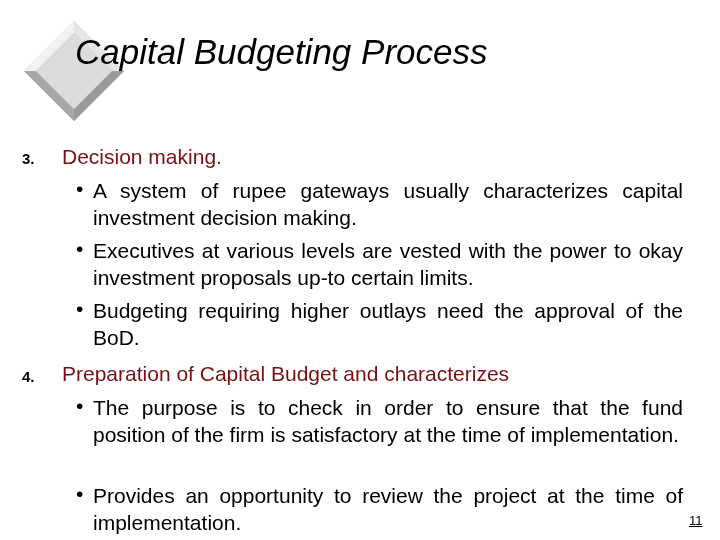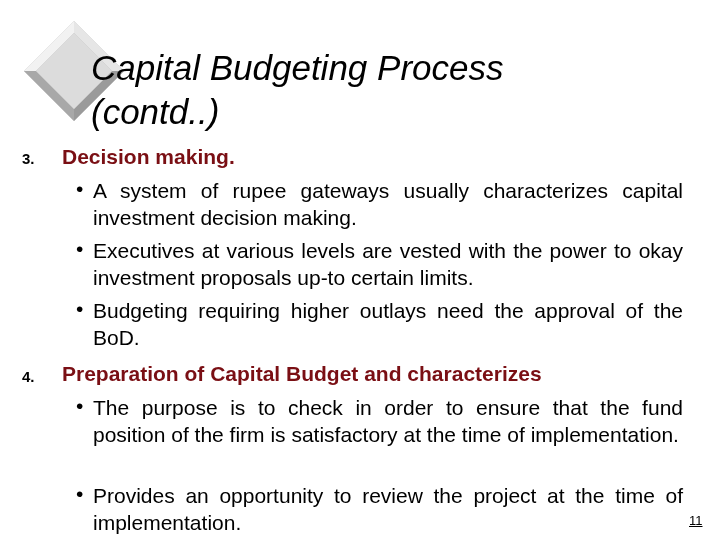--- a/index.html
+++ b/index.html
@@ -1,44 +1,43 @@
 <!DOCTYPE html>
 <html><head>
 <meta charset="utf-8">
 <style>
   html, body { margin:0; padding:0; }
   body { width:720px; height:540px; background:#ffffff; position:relative; overflow:hidden;
          font-family:"Liberation Sans", sans-serif; color:#000; }
   .diamond { position:absolute; left:24px; top:21px; width:100px; height:100px; }
   .title { position:absolute; left:75px; top:30px; font-size:35px; font-style:italic;
-           line-height:44px; color:#000; font-weight:normal; margin:16px; }
+           line-height:44px; color:#000; font-weight:normal; margin:0; }
   .title span { display:block; }
   .body { position:absolute; left:0; top:0; width:720px; }
   .num { position:absolute; left:22px; font-size:15px; font-weight:bold; }
-  .head { position:absolute; left:62px; font-size:21px; font-weight:bold; color:#7a0f14; white-space:nowrap; }
+  .head { position:absolute; left:62px; font-size:21px; font-weight:normal; color:#7a0f14; white-space:nowrap; }
   .bullet { position:absolute; left:76px; font-size:21px; }
   .btext { position:absolute; left:93px; width:590px; font-size:21px; line-height:27px;
            text-align:justify; text-align-last:left; }
   .pagenum { position:absolute; left:689px; top:513px; font-size:13px;text-decoration:underline; }
 </style>
 </head>
 <body>
 
 <svg class="diamond" viewBox="0 0 100 100">
   <polygon points="50,0 100,50 50,100 0,50" fill="#bdbdbd"></polygon>
   <polygon points="50,0 100,50 88,50 50,12" fill="#e6e6e6"></polygon>
   <polygon points="50,0 50,12 12,50 0,50" fill="#f2f2f2"></polygon>
   <polygon points="0,50 12,50 50,88 50,100" fill="#a8a8a8"></polygon>
   <polygon points="100,50 50,100 50,88 88,50" fill="#9a9a9a"></polygon>
   <polygon points="50,12 88,50 50,88 12,50" fill="#dcdcdc"></polygon>
 </svg>
 
 <h1 class="title">
   <span>Capital Budgeting Process</span>
-  <span>(contd..)</span>
 </h1>
 
 <div class="body">
 
   <div class="num" style="top:150px">3.</div>
   <div class="head" style="top:145px">Decision making.</div>
 
   <div class="bullet" style="top:177px">•</div>
   <div class="btext" style="top:177px">A system of rupee gateways usually characterizes capital investment decision making.</div>
 

